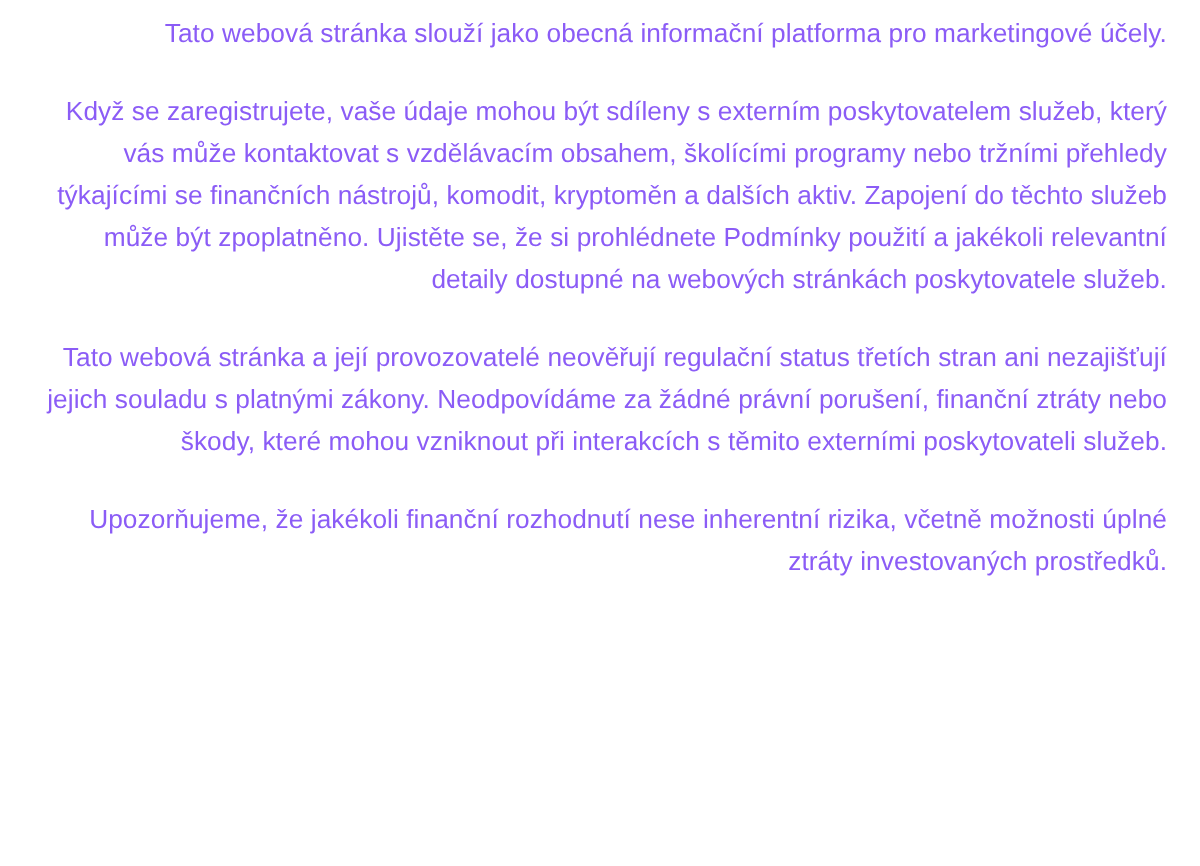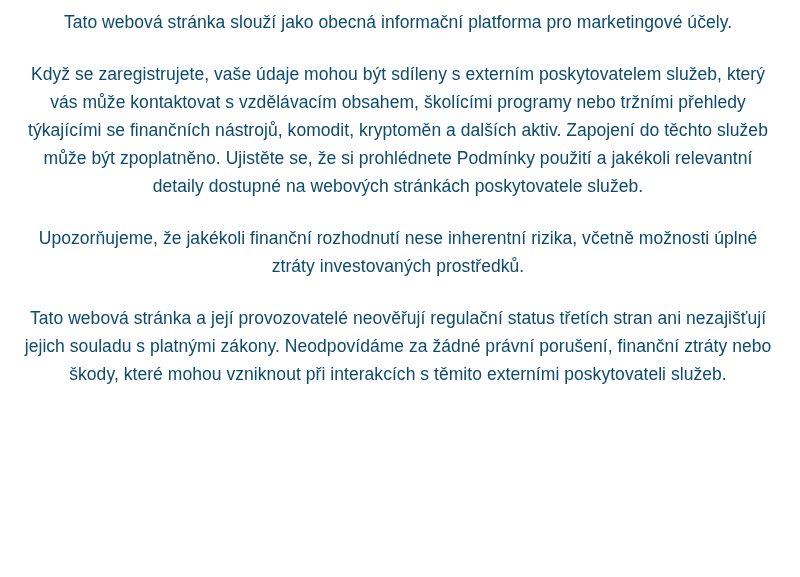--- a/index.html
+++ b/index.html
@@ -17,31 +17,31 @@
   .page {
     box-sizing: border-box;
     width: 800px;
     height: 577px;
     padding: 8px 22px 0 18px;
     background: #ffffff;
   }
   .para {
     font-size: 17.5px;
     line-height: 28px;
-    color: #0c4a6e;
+    color: #8b5cf6;
     margin: 0 0 24px 0;
     letter-spacing: 0.05px;
-    text-align: center;
+    text-align: right;
     white-space: normal;
   }
   .para:last-child {
     margin-bottom: 0;
   }
 </style>
 </head>
 <body>
 
 <div class="page">
   <p class="para">Tato webová stránka slouží jako obecná informační platforma pro marketingové účely.</p>
   <p class="para">Když se zaregistrujete, vaše údaje mohou být sdíleny s externím poskytovatelem služeb, který vás může kontaktovat s vzdělávacím obsahem, školícími programy nebo tržními přehledy týkajícími se finančních nástrojů, komodit, kryptoměn a dalších aktiv. Zapojení do těchto služeb může být zpoplatněno. Ujistěte se, že si prohlédnete Podmínky použití a jakékoli relevantní detaily dostupné na webových stránkách poskytovatele služeb.</p>
+  <p class="para">Tato webová stránka a její provozovatelé neověřují regulační status třetích stran ani nezajišťují jejich souladu s platnými zákony. Neodpovídáme za žádné právní porušení, finanční ztráty nebo škody, které mohou vzniknout při interakcích s těmito externími poskytovateli služeb.</p>
   <p class="para">Upozorňujeme, že jakékoli finanční rozhodnutí nese inherentní rizika, včetně možnosti úplné ztráty investovaných prostředků.</p>
-  <p class="para">Tato webová stránka a její provozovatelé neověřují regulační status třetích stran ani nezajišťují jejich souladu s platnými zákony. Neodpovídáme za žádné právní porušení, finanční ztráty nebo škody, které mohou vzniknout při interakcích s těmito externími poskytovateli služeb.</p>
 </div>
 
 </body></html>

